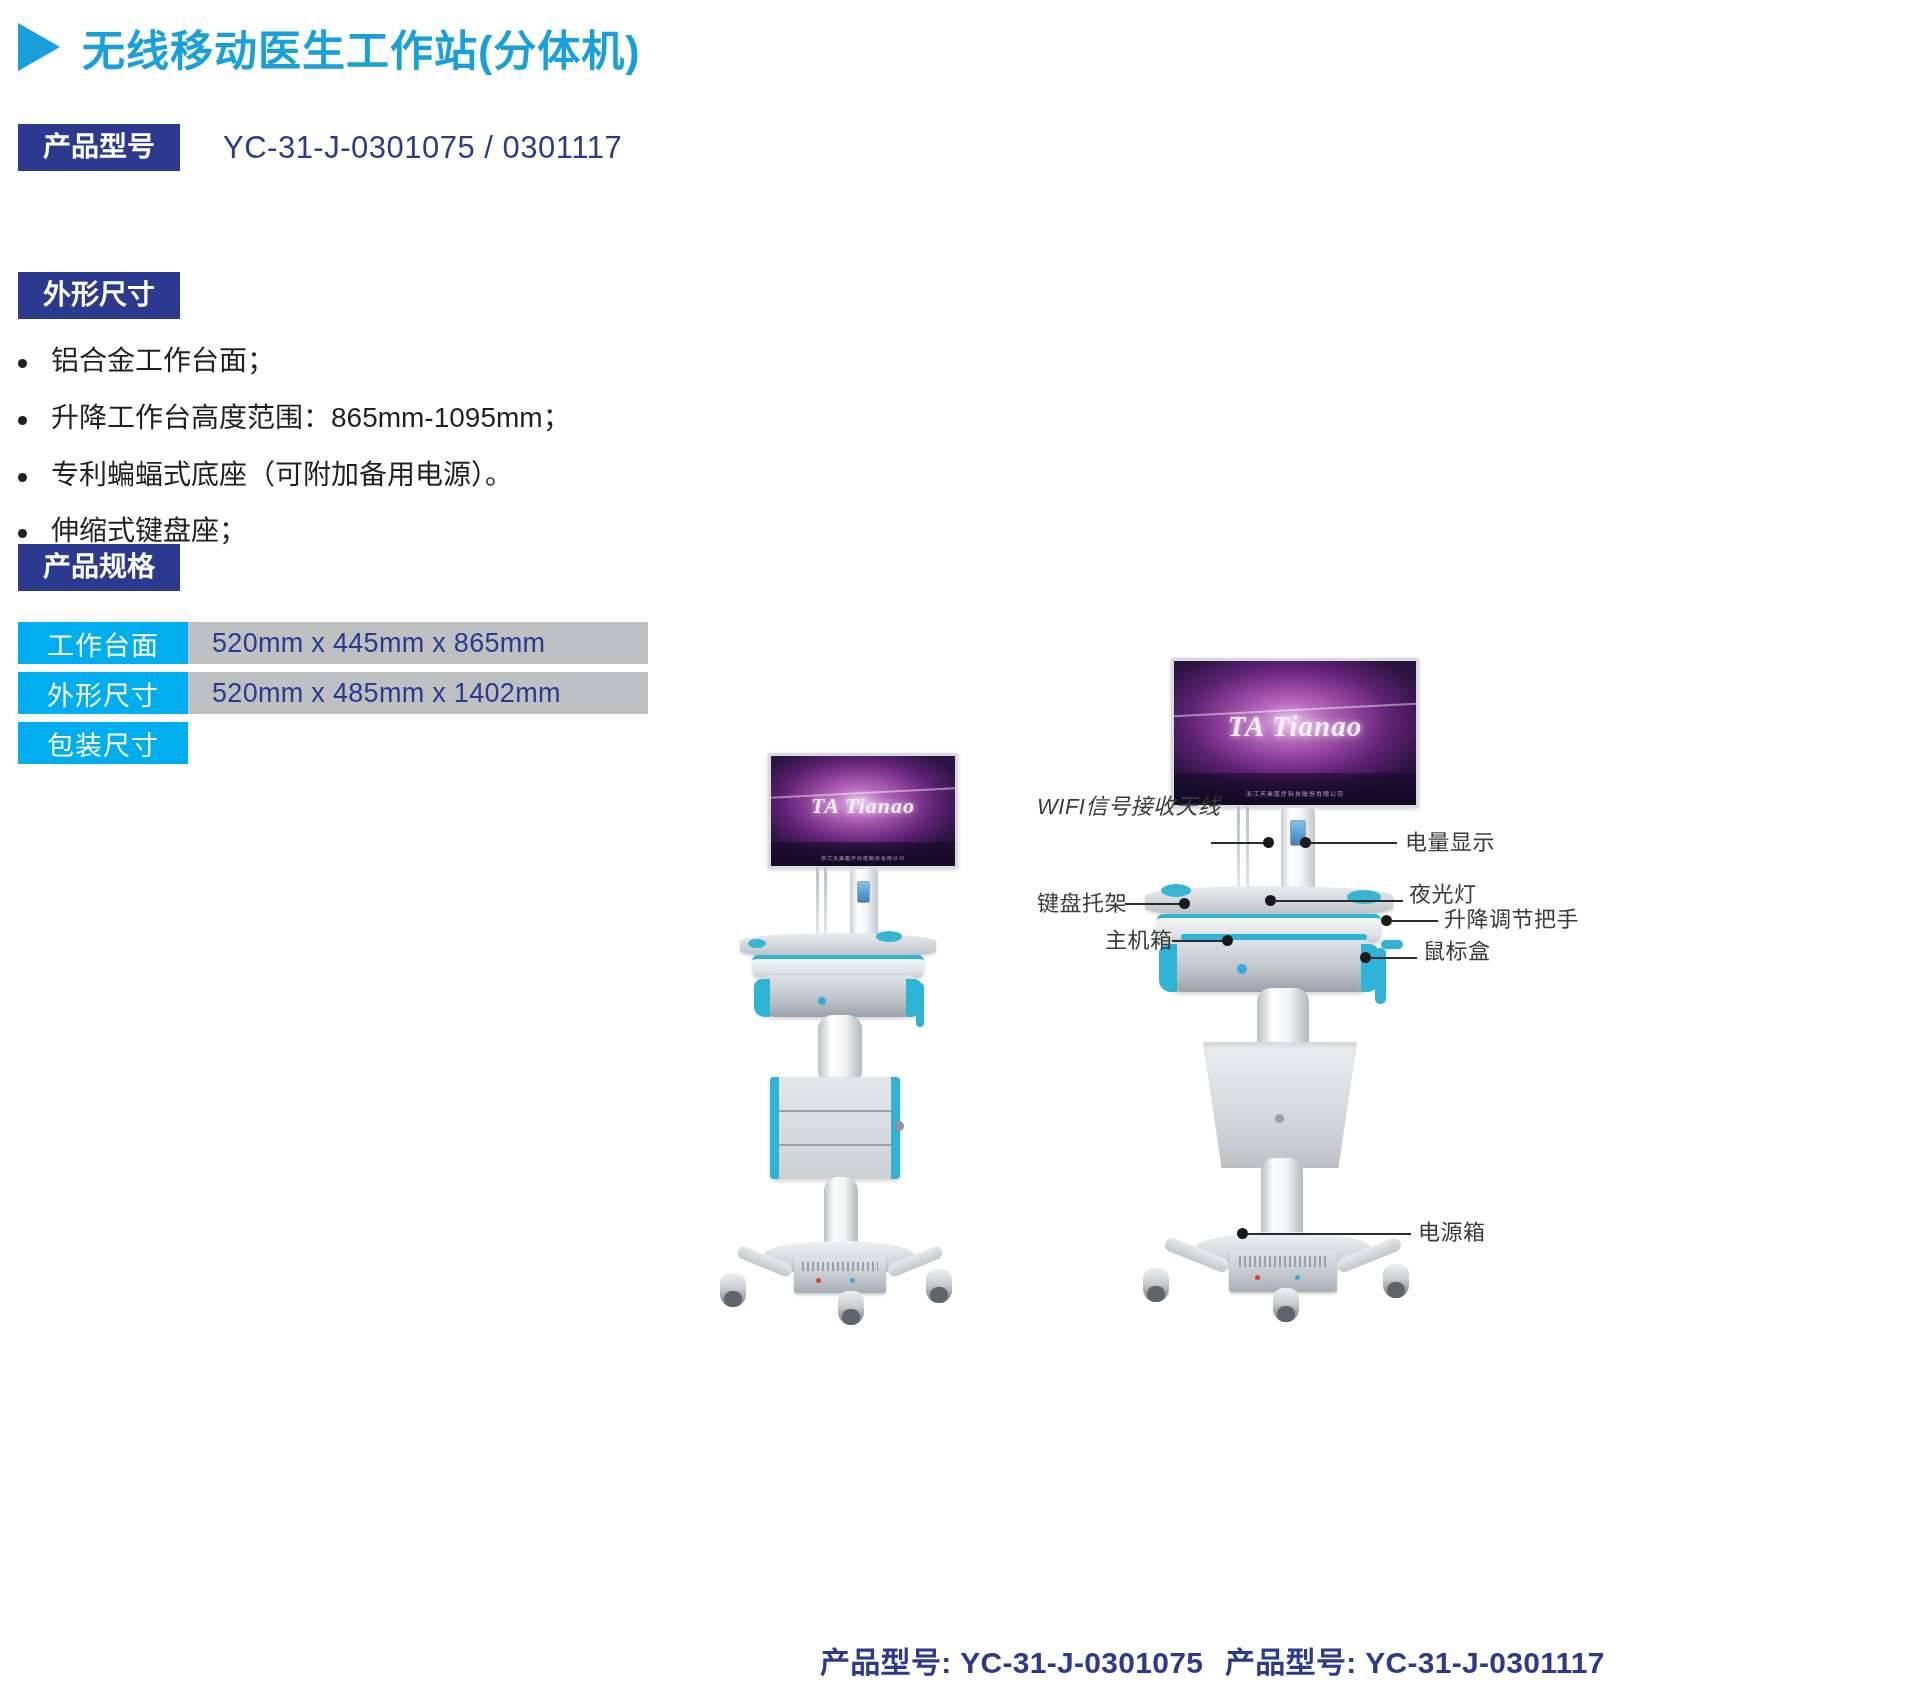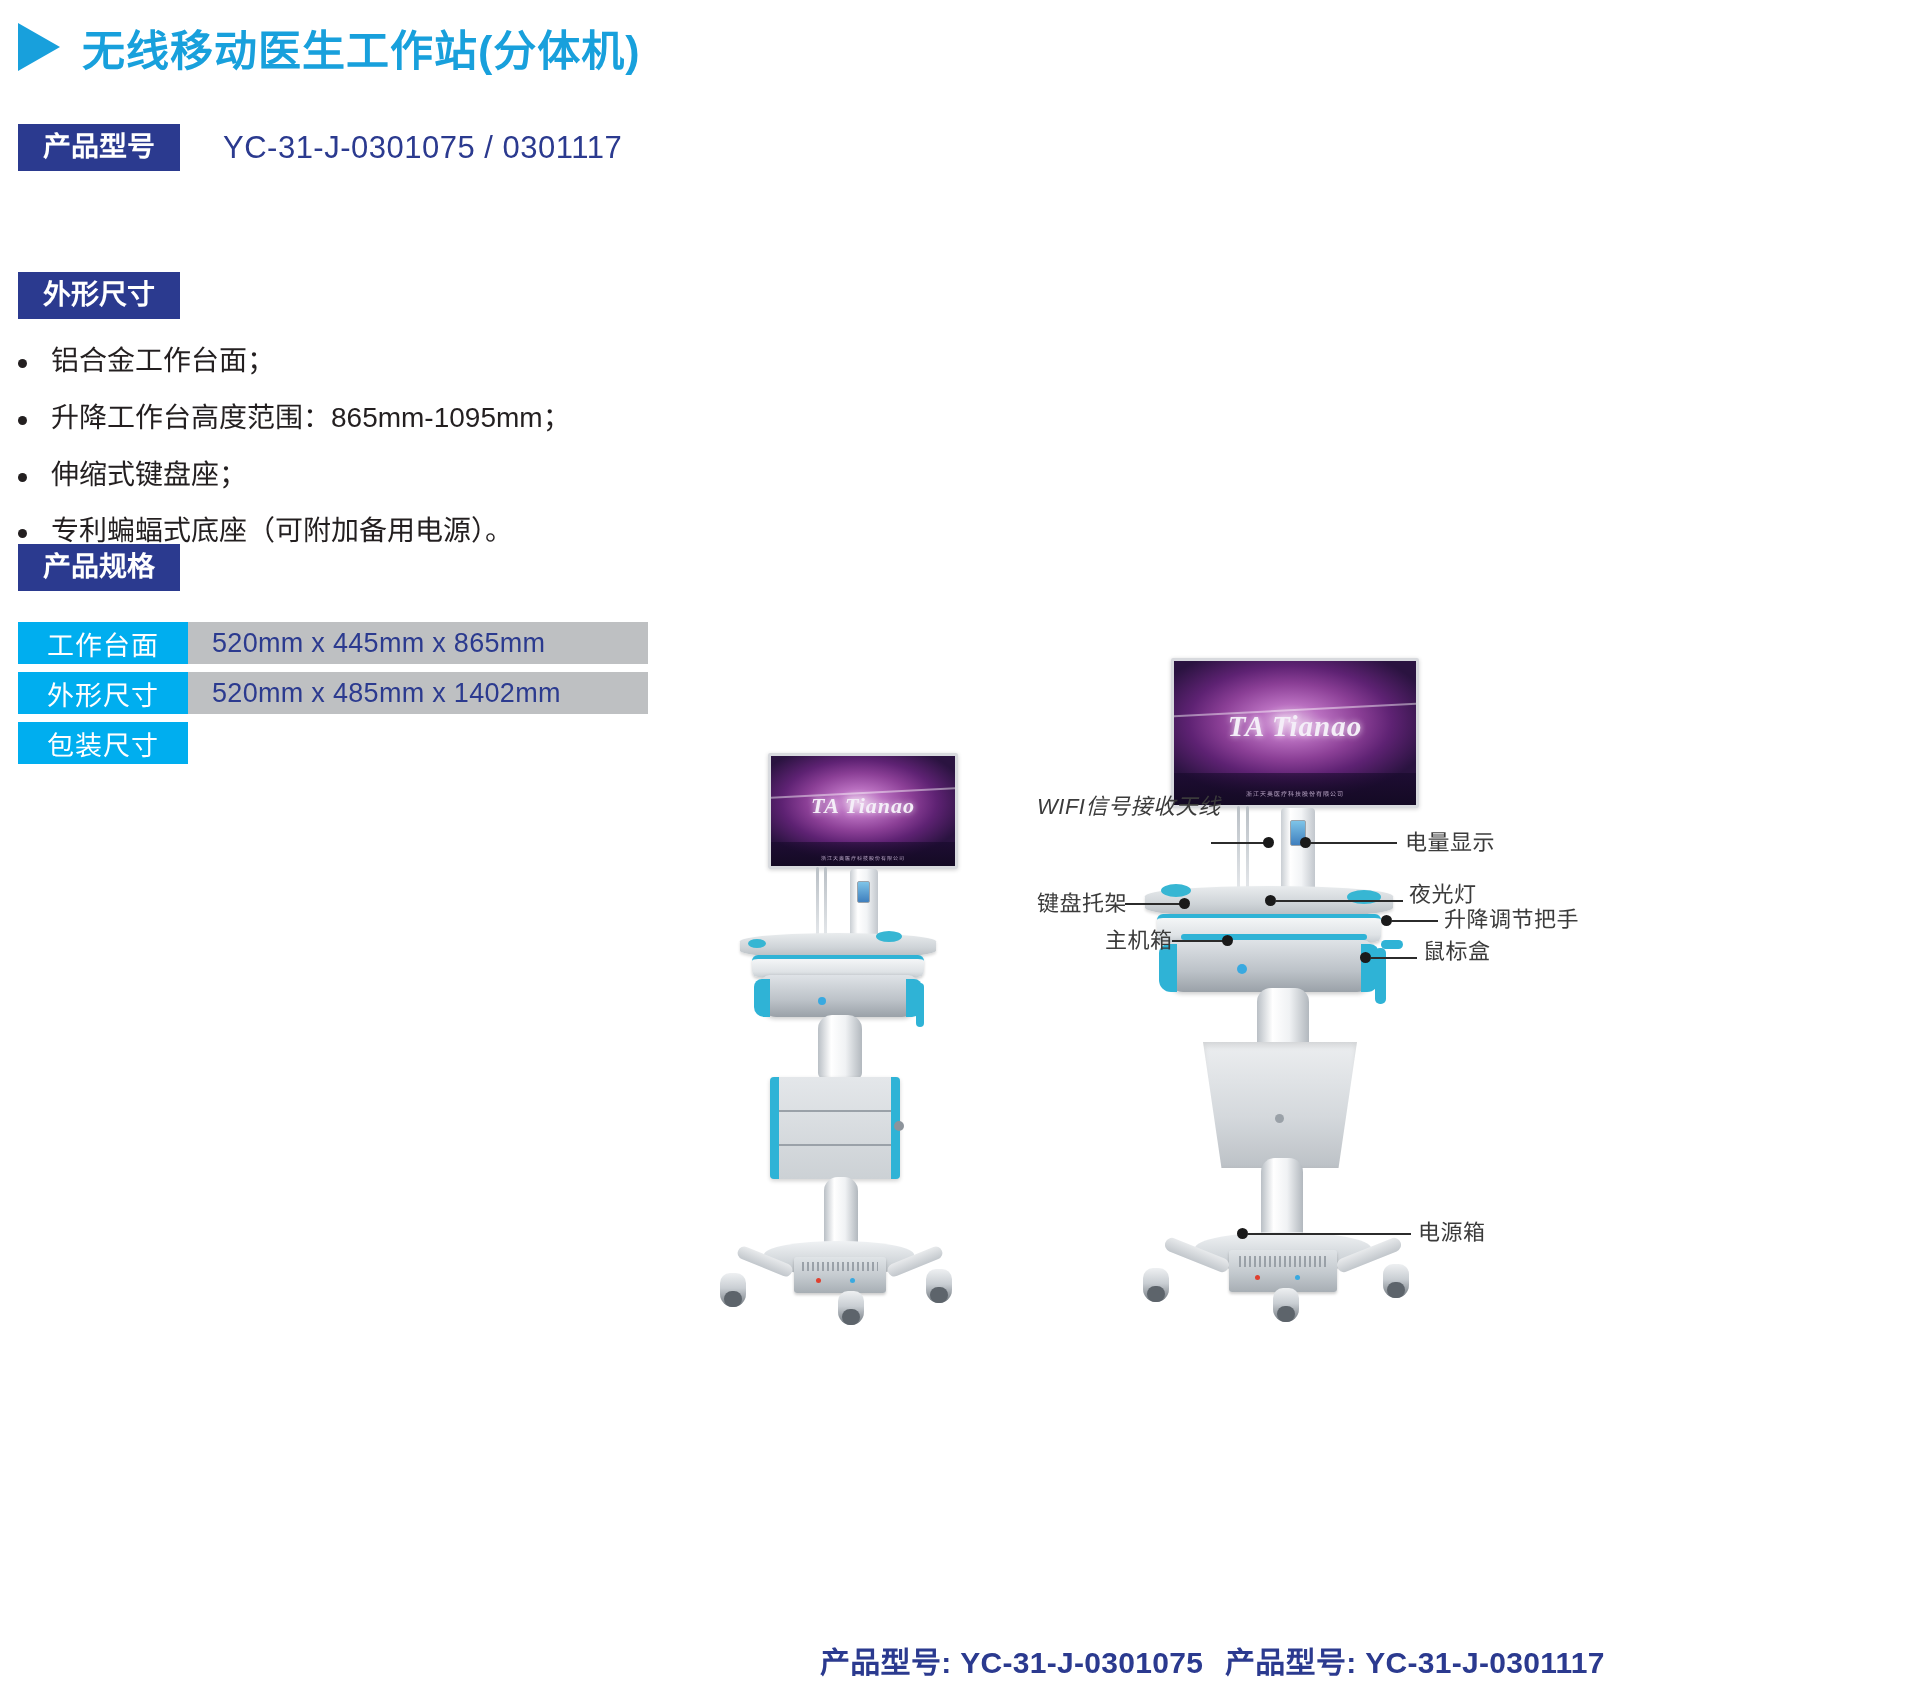--- a/index.html
+++ b/index.html
@@ -368,25 +368,25 @@
     <div class="bullet-item">
       <span class="bullet-dot"></span>
       <span>铝合金工作台面；</span>
     </div>
     <div class="bullet-item">
       <span class="bullet-dot"></span>
       <span>升降工作台高度范围：865mm-1095mm；</span>
     </div>
     <div class="bullet-item">
       <span class="bullet-dot"></span>
-      <span>伸缩式键盘座；</span>
+      <span>专利蝙蝠式底座（可附加备用电源）。</span>
     </div>
     <div class="bullet-item">
       <span class="bullet-dot"></span>
-      <span>专利蝙蝠式底座（可附加备用电源）。</span>
+      <span>伸缩式键盘座；</span>
     </div>
   </div>
 
   <div class="badge-row" id="sec-spec">
     <div class="badge">产品规格</div>
   </div>
 
   <div class="spec-table">
     <div class="spec-row">
       <div class="spec-key">工作台面</div>

